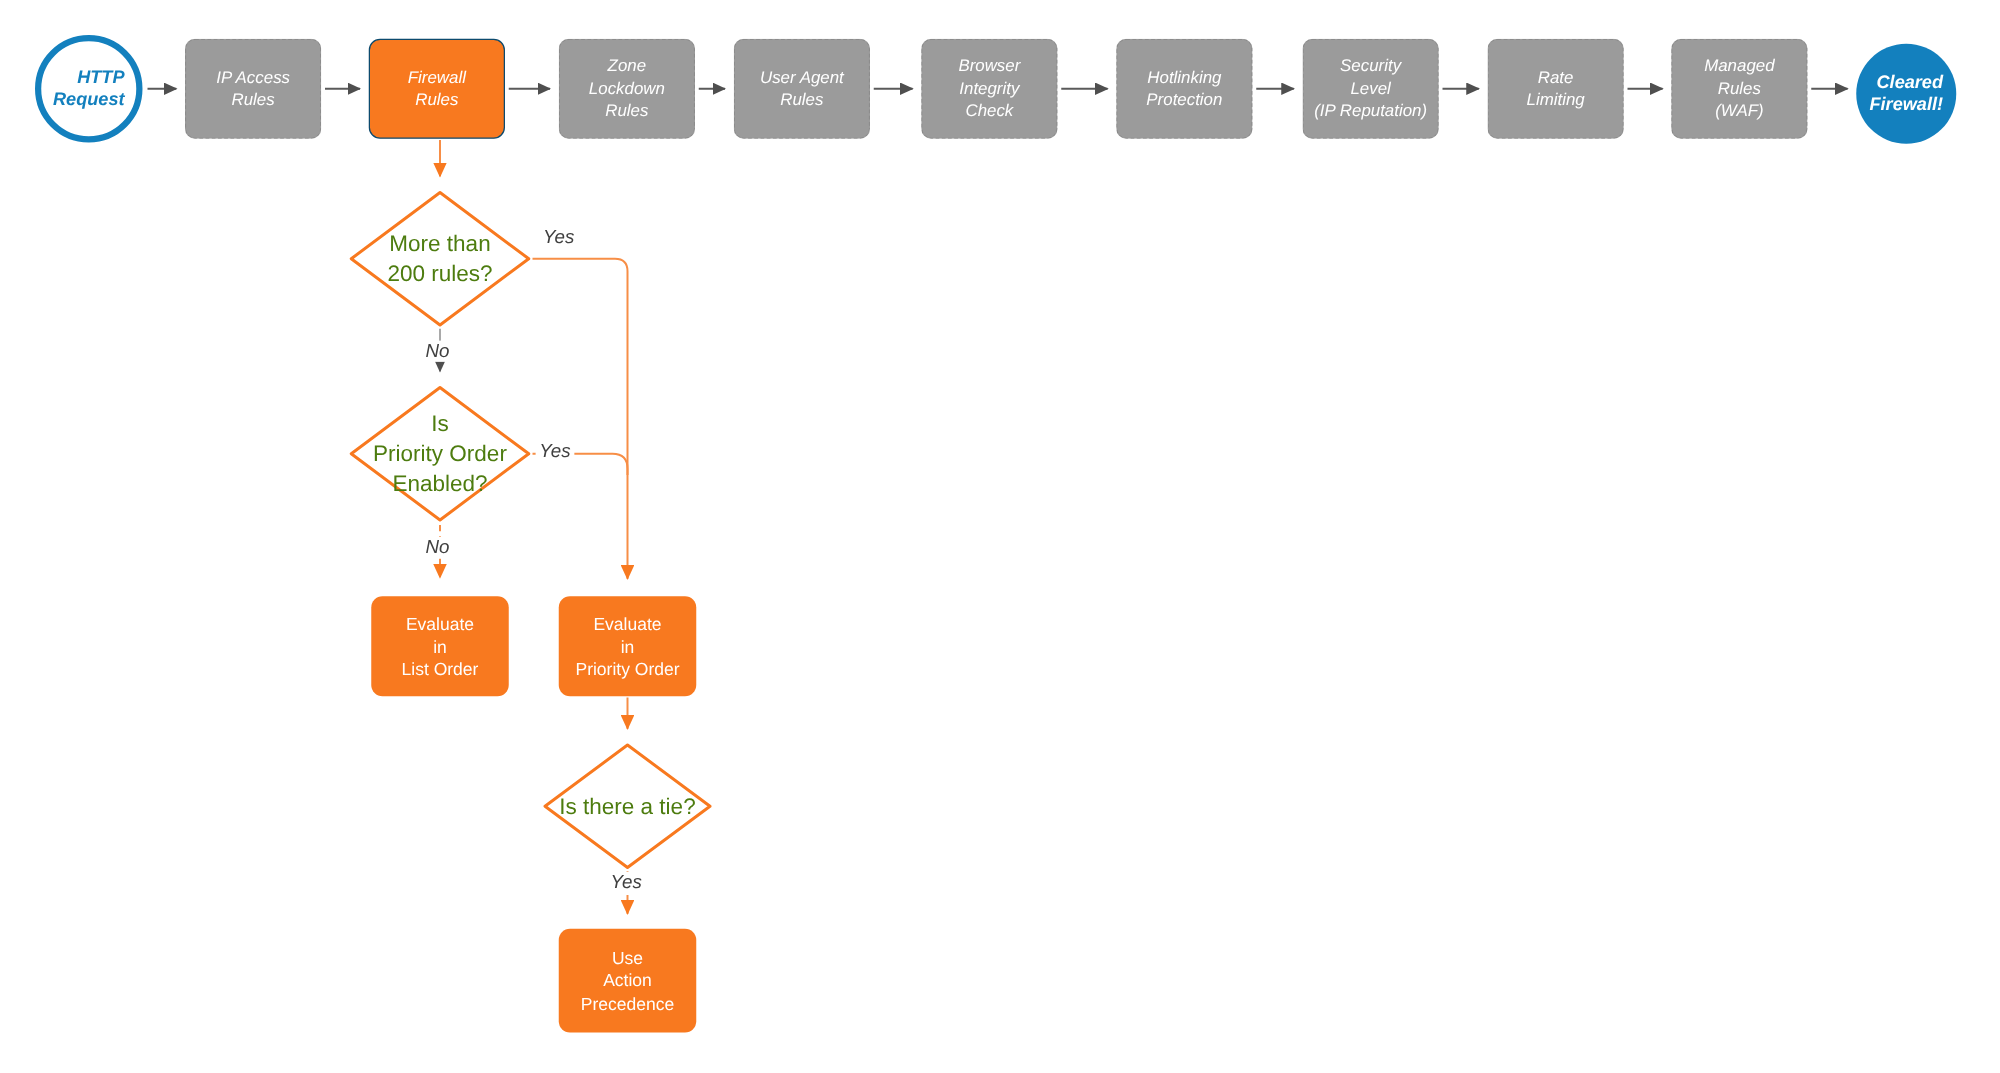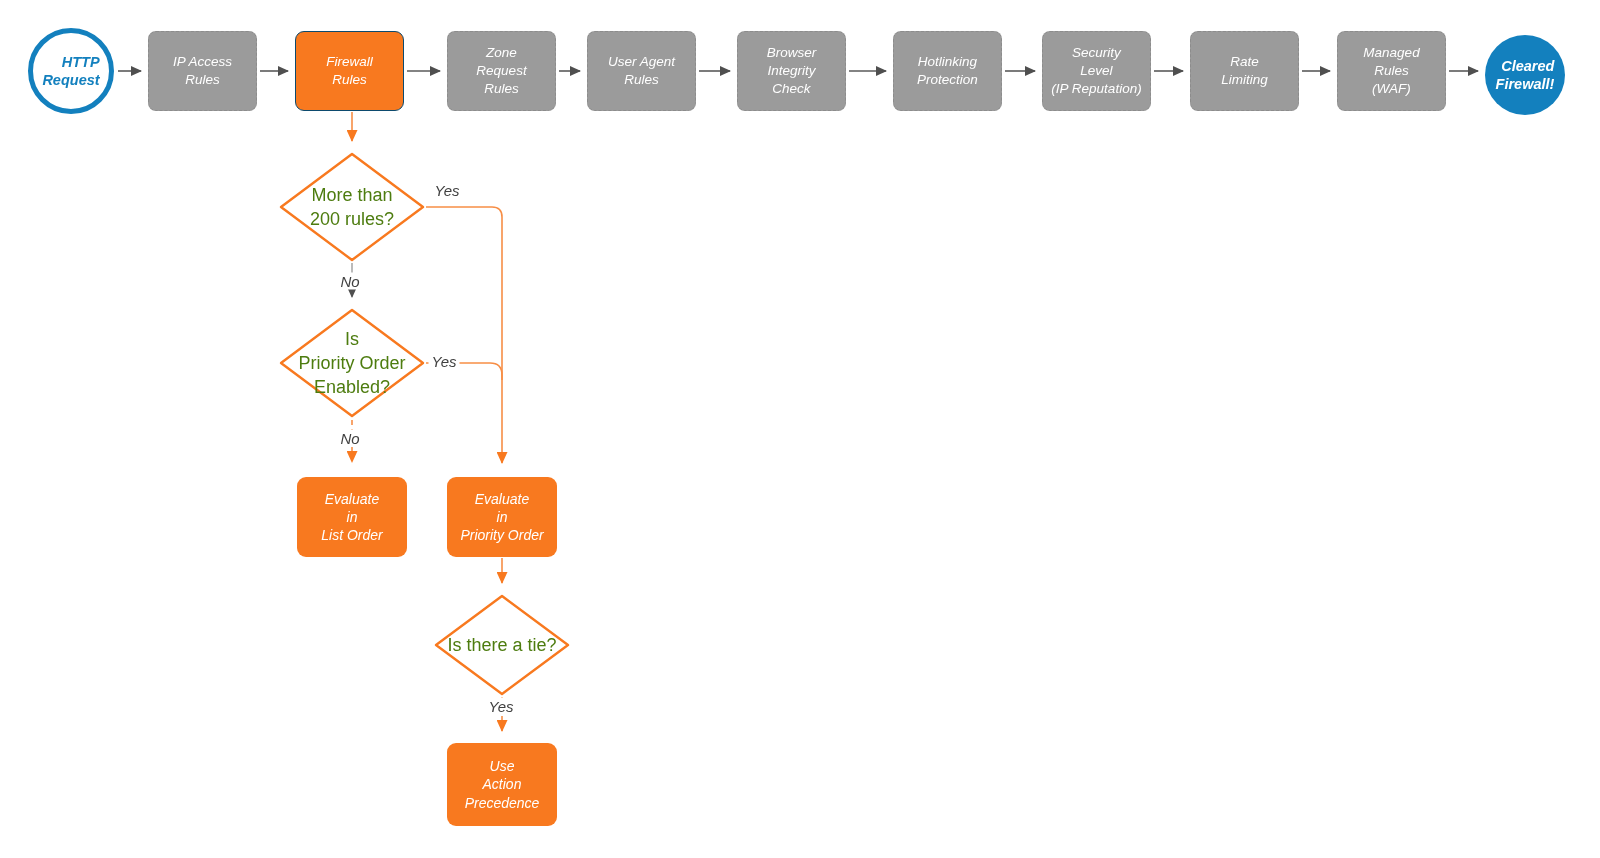--- a/index.html
+++ b/index.html
@@ -25,21 +25,21 @@
   .circle.start{
     left:28px;top:28px;width:86px;height:86px;
     background:#ffffff;border:5px solid #1380BE;color:#1380BE;
   }
   .circle.end{
     left:1485px;top:35px;width:80px;height:80px;
     background:#1380BE;border:none;color:#ffffff;
   }
   .obox{
     width:110px;height:80px;background:#F8791F;border-radius:9px;
-    color:#ffffff;font-style:italic;font-size:14px;line-height:1.3;
+    color:#ffffff;font-size:14px;line-height:1.3;
   }
   .diamond{background:transparent;}
   .diamond svg{position:absolute;left:0;top:0;}
   .diamond .lbl{position:relative;color:#4d7c0f;font-size:18px;line-height:1.35;}
   .edge-label{
     position:absolute;z-index:3;transform:translate(-50%,-50%);
     color:#404040;font-style:italic;font-size:15px;line-height:1;
   }
   .edge-label.onwire{background:#ffffff;padding:1px 3px;}
 </style>
@@ -92,21 +92,21 @@
   <div class="node stage" style="left:148px">
     <span class="lbl">IP Access
 Rules</span>
   </div>
   <div class="node stage orange" style="left:295px">
     <span class="lbl">Firewall
 Rules</span>
   </div>
   <div class="node stage" style="left:447px">
     <span class="lbl">Zone
-Request
+Lockdown
 Rules</span>
   </div>
   <div class="node stage" style="left:587px">
     <span class="lbl">User Agent
 Rules</span>
   </div>
   <div class="node stage" style="left:737px">
     <span class="lbl">Browser
 Integrity
 Check</span>

